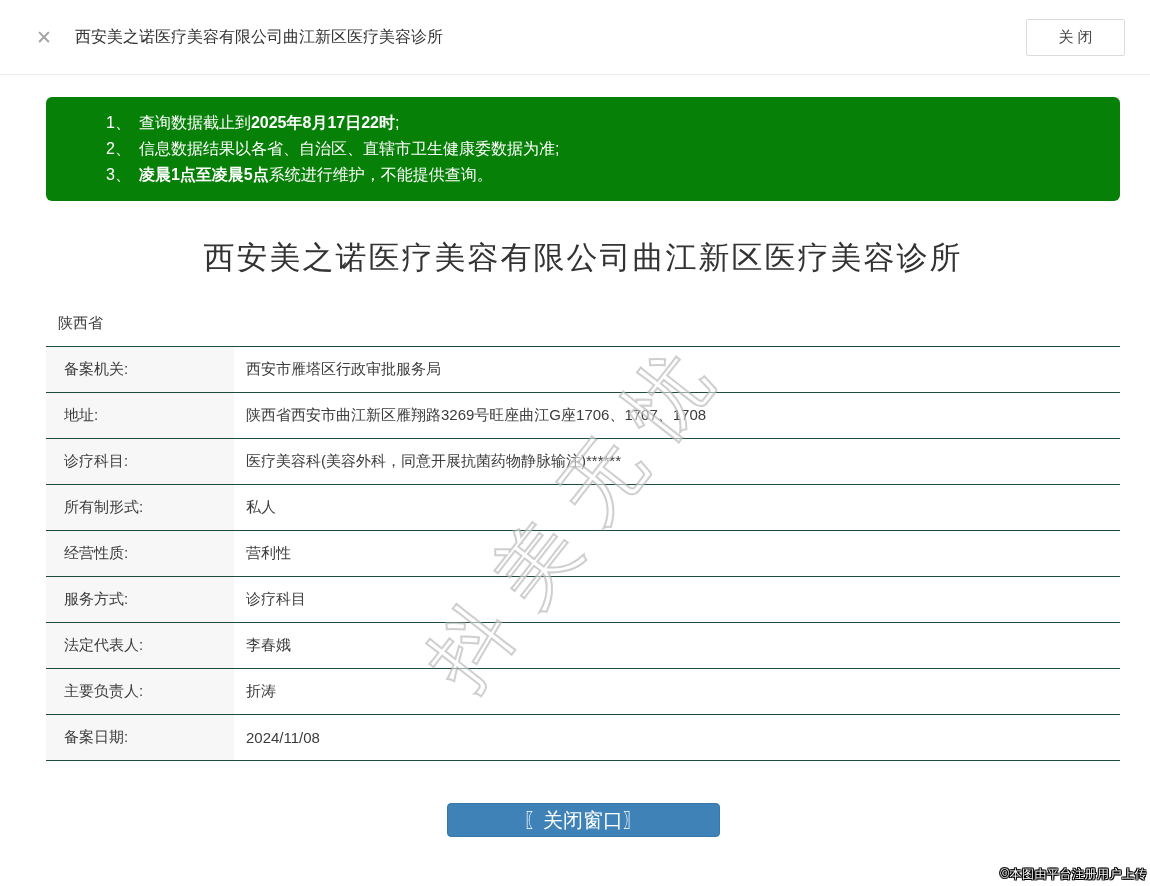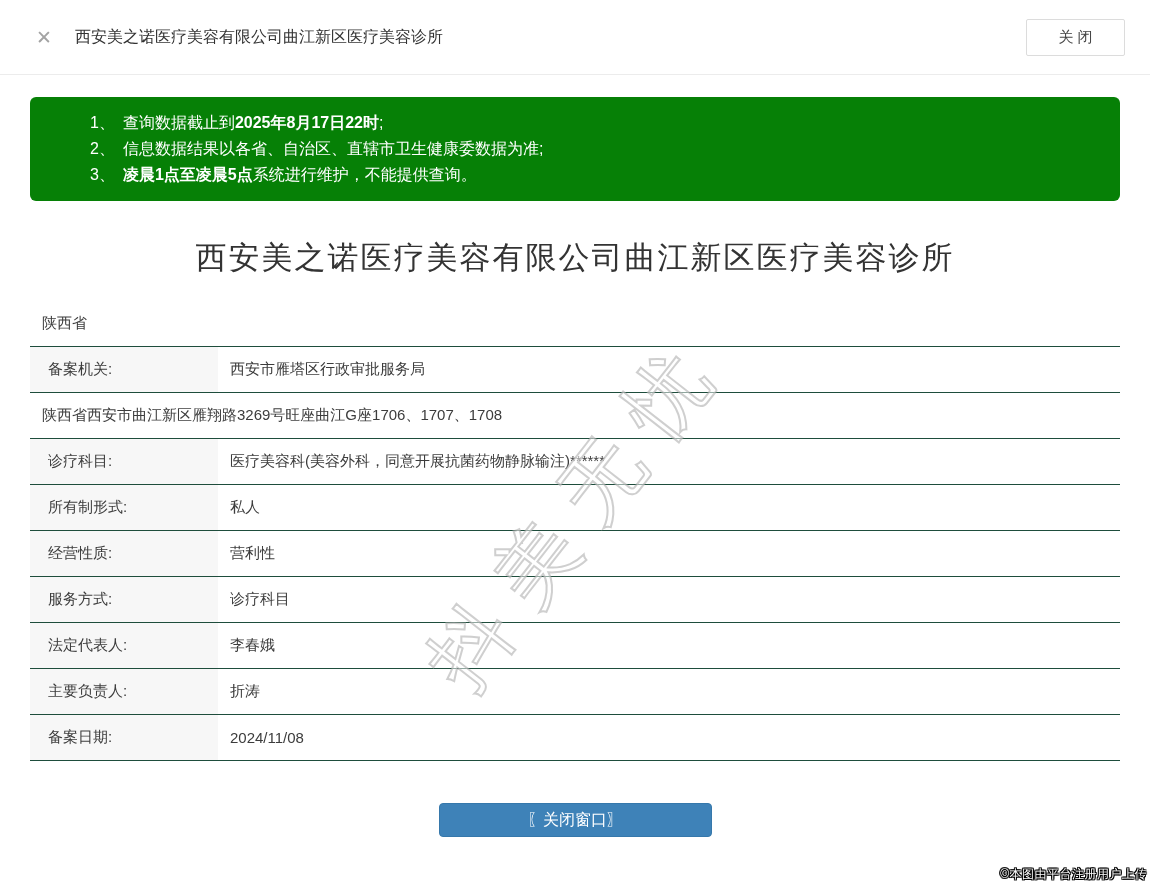--- a/index.html
+++ b/index.html
@@ -26,21 +26,21 @@
     cursor:pointer;user-select:none;
   }
   .topbar-title{margin-left:23px;font-size:16px;color:#333;}
   .topbar-close-btn{
     position:absolute;right:25px;top:19px;width:99px;height:37px;
     background:#fff;border:1px solid #dcdcdc;border-radius:2px;
     font-size:15px;color:#454545;cursor:pointer;
     font-family:inherit;
   }
   
-  .content{padding:0 30px;position:relative;}
+  .content{padding:0 30px;position:relative;margin-left:16px;}
   .notice{
     margin-top:22px;background:var(--notice-bg);border-radius:6px;
     padding:13px 20px 13px 60px;color:#fff;font-size:16px;line-height:26px;
   }
   .notice-line .num{margin-right:8px;}
   .page-title{
     margin:36px 0 0;text-align:center;font-size:31px;font-weight:400;
     color:#333;letter-spacing:2px;
   }
   
@@ -52,21 +52,21 @@
   }
   .tlabel{
     width:188px;flex:0 0 188px;background:var(--label-bg);
     display:flex;align-items:center;padding-left:18px;
   }
   .tvalue{display:flex;align-items:center;padding-left:12px;flex:1;}
   
   .bottom-btn-wrap{text-align:center;margin-top:42px;}
   .bottom-btn{
     width:273px;height:34px;background:var(--btn-blue);
-    border:1px solid #3678ab;border-radius:4px;color:#fff;font-size:16px;
+    border:1px solid #3678ab;border-radius:4px;color:#fff;font-size:20px;
     cursor:pointer;font-family:inherit;
   }
   
   .watermark{
     position:absolute;left:578px;top:512px;
     transform:translate(-50%,-50%) rotate(-52deg);
     font-size:80px;letter-spacing:26px;white-space:nowrap;
     color:rgba(255,255,255,0.5);
     -webkit-text-stroke:2px rgba(175,175,175,0.6);
     pointer-events:none;z-index:5;
@@ -98,20 +98,21 @@
 
   <div class="info-table" id="info-table">
       <div class="trow">
         <div class="tvalue">陕西省</div>
       </div>
       <div class="trow">
         <div class="tlabel">备案机关:</div>
         <div class="tvalue">西安市雁塔区行政审批服务局</div>
       </div>
       <div class="trow">
+        <div class="tlabel">地址:</div>
         <div class="tvalue">陕西省西安市曲江新区雁翔路3269号旺座曲江G座1706、1707、1708</div>
       </div>
       <div class="trow">
         <div class="tlabel">诊疗科目:</div>
         <div class="tvalue">医疗美容科(美容外科，同意开展抗菌药物静脉输注)******</div>
       </div>
       <div class="trow">
         <div class="tlabel">所有制形式:</div>
         <div class="tvalue">私人</div>
       </div>

